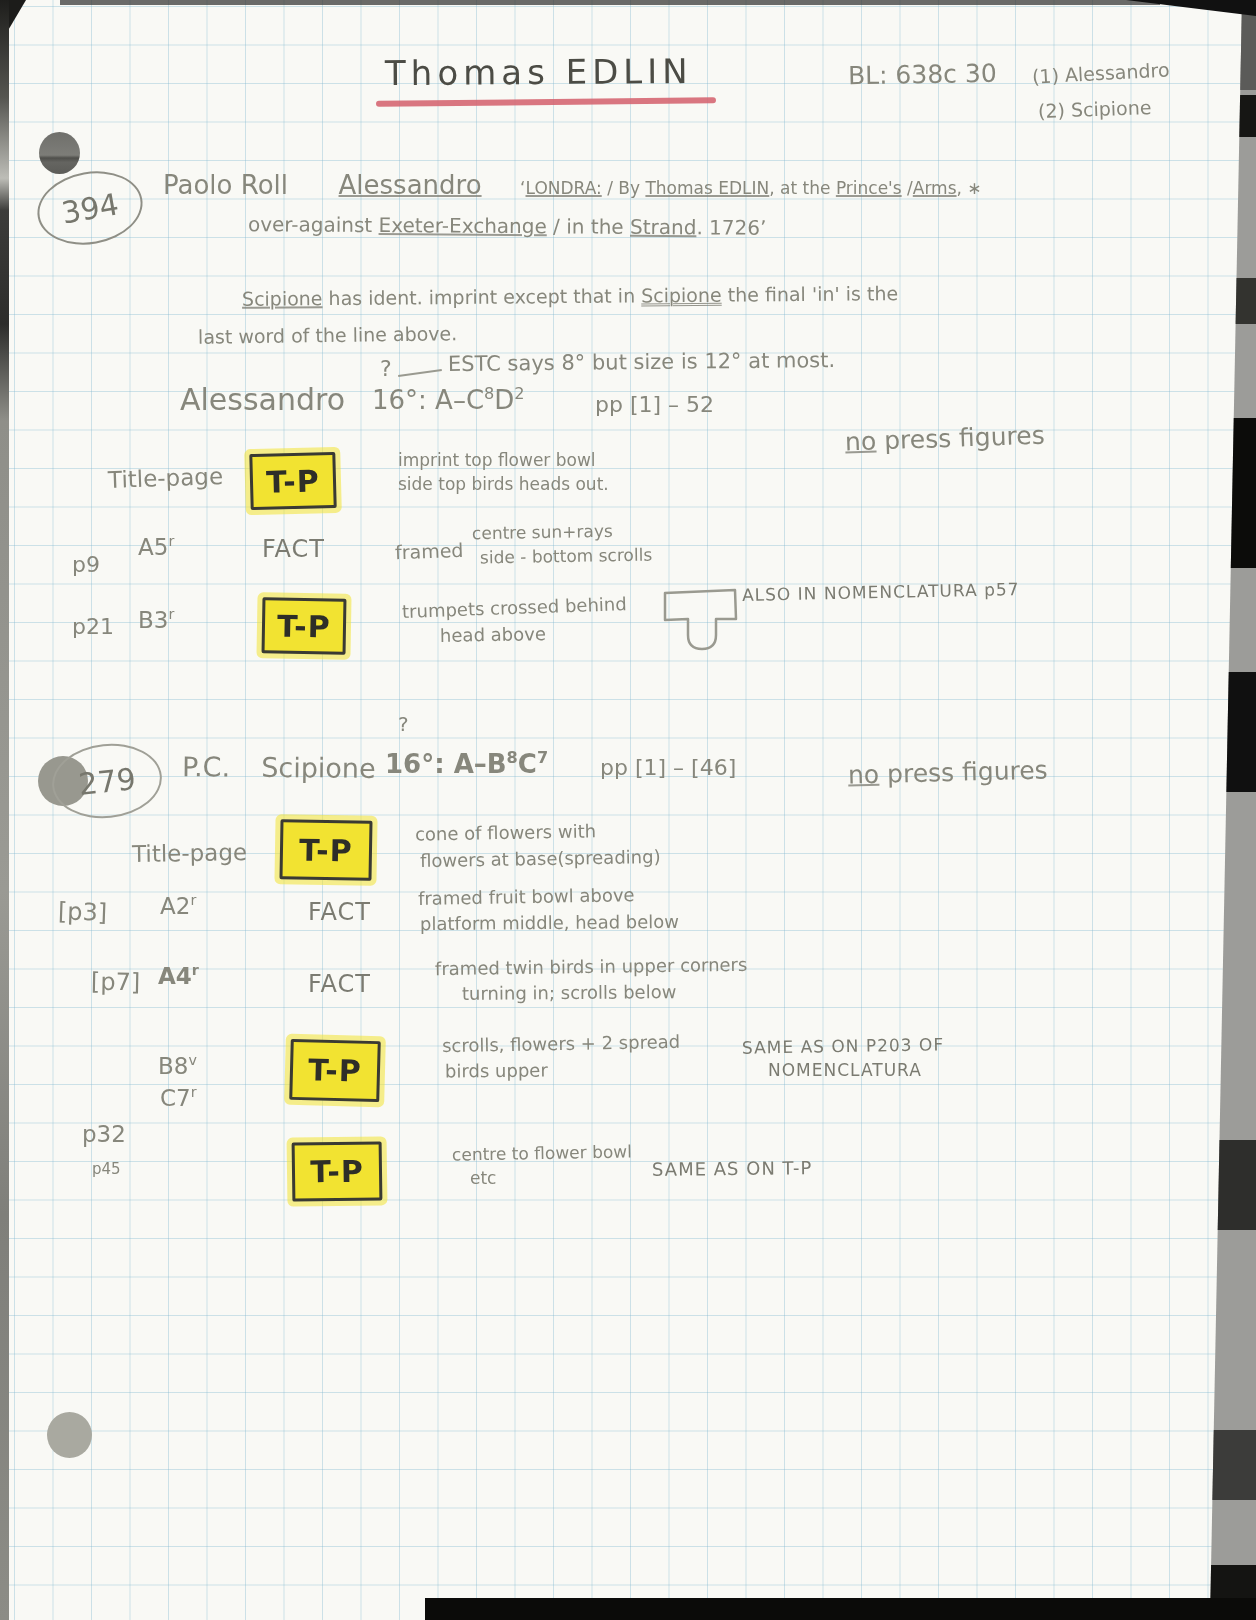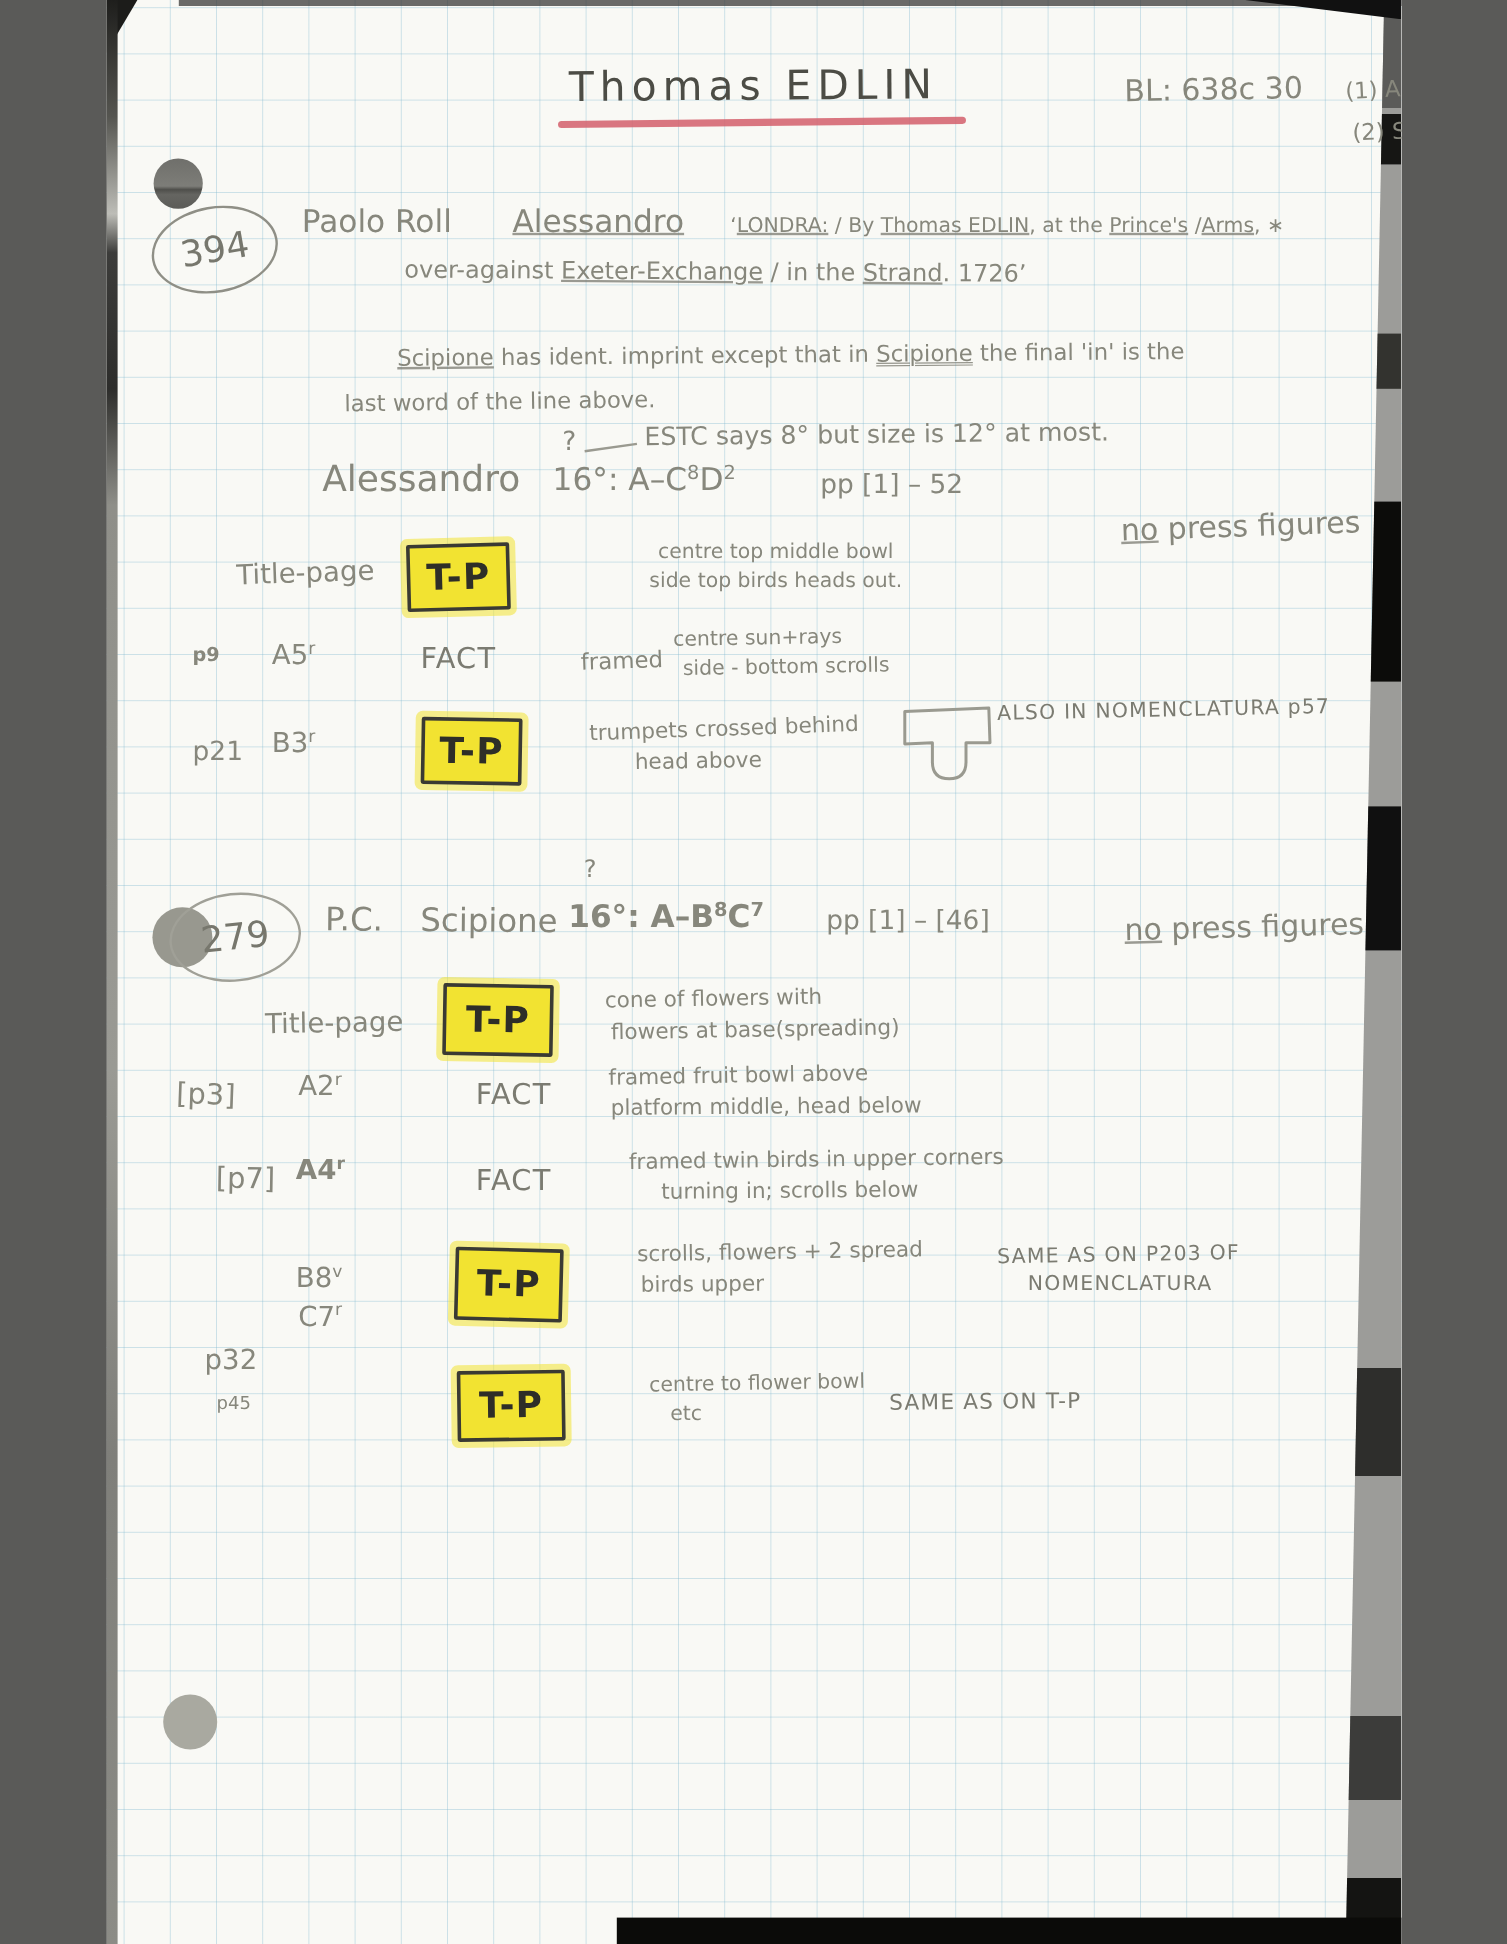--- a/index.html
+++ b/index.html
@@ -1,24 +1,23 @@
 <!DOCTYPE html>
 <html><head>
 <meta charset="utf-8">
 <style>
   html,body{margin:0;padding:0;background:#5a5a58;}
-  #scan{position:relative;width:1079px;height:1620px;margin:0 auto;overflow:hidden;
+  #scan{position:relative;width:1256px;height:1620px;margin:0 auto;overflow:hidden;
     background-color:#f9f9f5;
     background-image:
       linear-gradient(to right, rgba(130,185,208,0.38) 1px, transparent 1px),
       linear-gradient(to bottom, rgba(130,185,208,0.38) 1px, transparent 1px);
     background-size:38.5px 38.5px;
     background-position:14px 6px;
     font-family:"DejaVu Sans",sans-serif;
-    text-align:center;
   }
   .abs{position:absolute;white-space:nowrap;}
   .hw{color:#87877c;}
   .dark{color:#4c4c45;}
   .caps{letter-spacing:1px;color:#7b7b71;}
   sup{font-size:0.62em;vertical-align:super;}
   .u{text-decoration:underline;text-decoration-thickness:2px;text-decoration-color:rgba(122,122,112,0.75);}
   .du{text-decoration:underline double;text-decoration-thickness:1px;text-decoration-color:rgba(122,122,112,0.8);}
   .tp-box{display:flex;align-items:center;justify-content:center;
     background:#f2e331;border:3px solid #3a3a33;border-radius:2px;
@@ -84,25 +83,25 @@
   <div class="abs hw" style="left:180px;top:382px;font-size:30px;">Alessandro</div>
   <div class="abs hw" style="left:372px;top:384px;font-size:26px;"><span>16°: A–C</span><sup>8</sup><span>D</span><sup>2</sup></div>
   <div class="abs hw" style="left:595px;top:392px;font-size:22px;">pp [1] – 52</div>
   <div class="abs hw" style="left:845px;top:424px;font-size:25px;transform:rotate(-2deg);"><span class="u">no</span><span> press figures</span></div>
 
   <div class="abs hw" style="left:108px;top:465px;font-size:23px;transform:rotate(-2deg);">Title-page</div>
   <div class="abs tp-box" style="left:250px;top:453px;width:80px;height:50px;transform:rotate(-1.5deg);">
     <span>T-P</span>
   </div>
   <div class="abs hw" style="left:398px;top:448px;font-size:17px;line-height:24px;white-space:normal;width:320px;">
-    <span>centre top middle bowl</span><br>
+    <span>imprint top flower bowl</span><br>
     <span>side top birds heads out.</span>
   </div>
 
-  <div class="abs hw" style="left:72px;top:536px;font-size:16px;font-weight:bold;">p9</div>
+  <div class="abs hw" style="left:72px;top:552px;font-size:22px;">p9</div>
   <div class="abs hw" style="left:138px;top:533px;font-size:23px;">
     <span>A5</span><sup>r</sup>
   </div>
   <div class="abs hw caps" style="left:262px;top:535px;font-size:24px;">FACT</div>
   <div class="abs hw" style="left:395px;top:540px;font-size:19px;transform:rotate(-2deg);">framed</div>
   <div class="abs hw" style="left:472px;top:522px;font-size:17px;transform:rotate(-1deg);">centre sun+rays</div>
   <div class="abs hw" style="left:480px;top:546px;font-size:17px;transform:rotate(-1deg);">side - bottom scrolls</div>
 
   <div class="abs hw" style="left:72px;top:614px;font-size:22px;">p21</div>
   <div class="abs hw" style="left:138px;top:606px;font-size:23px;">

